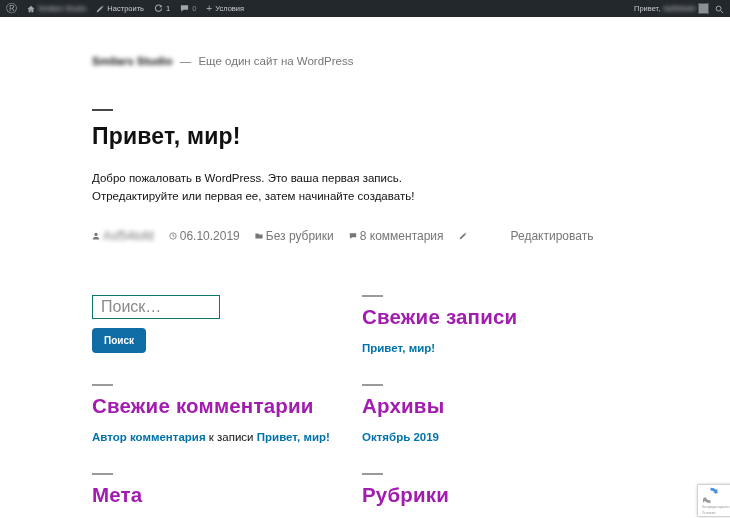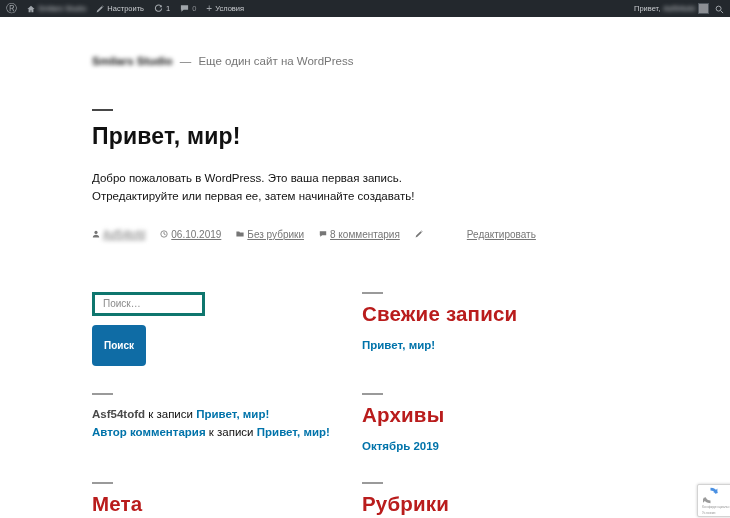--- a/index.html
+++ b/index.html
@@ -44,64 +44,63 @@
 
   article { margin-top: 42px; }
   .post-title { font-size: 23px; font-weight: bold; color: #111; margin-top: 12px; letter-spacing: 0.2px; }
   .post-body { margin-top: 20px; font-size: 11.5px; line-height: 1.55; color: #111; width: 358px; }
 
   .post-meta {
     margin-top: 23px;
     display: flex;
     align-items: center;
     gap: 15px;
-    font-size: 10px;
+    font-size: 12px;
     color: #767676;
-    text-decoration: underline;
   }
   .meta-item { display: flex; align-items: center; gap: 3px; white-space: nowrap; }
   .meta-item svg { display: block; color: #767676; }
   .meta-link { cursor: pointer; gap: 44px; }
 
   
   .widgets {
     margin-top: 52px;
     display: grid;
     grid-template-columns: 270px 300px;
     row-gap: 27px;
     align-items: start;
   }
-  .widget-title { font-size: 20.5px; font-weight: bold; color: #b91c1c; margin-top: 8px; letter-spacing: 0.2px; }
+  .widget-title { font-size: 20.5px; font-weight: bold; color: #a21caf; margin-top: 8px; letter-spacing: 0.2px; }
   .widget-links { margin-top: 10px; font-size: 11.5px; line-height: 1.6; }
   a.wlink, .wlink {
     color: #0073aa;
     font-weight: bold;
     text-decoration: none;
     cursor: pointer;
   }
   .search-input {
-    width: 113px; height: 24px;
-    border: 3px solid #0f766e;
-    font-size: 10px;
+    width: 128px; height: 24px;
+    border: 1px solid #0f766e;
+    font-size: 16px;
     padding: 0 8px;
     color: #333;
     font-family: "Liberation Sans", sans-serif;
     outline: none;
   }
   .search-input::placeholder { color: #8a8a8a; }
   .search-btn {
     display: inline-block;
     margin-top: 9px;
     background: #0f6ca5;
     color: #fff;
     font-weight: bold;
     font-size: 10px;
     border: none;
     border-radius: 4px;
-    padding: 15px 12px;
+    padding: 7px 12px;
     cursor: pointer;
     font-family: "Liberation Sans", sans-serif;
   }
   .comment-line { font-size: 11.5px; line-height: 1.6; color: #111; }
   .comment-author-plain { font-weight: bold; color: #494949; }
 
   
   .recaptcha {
     position: absolute;
     left: 697px;
@@ -258,26 +257,22 @@
     <div class="widget">
       <div class="accent-line"></div>
       <h2 class="widget-title">Свежие записи</h2>
       <div class="widget-links">
         <span class="wlink">Привет, мир!</span>
       </div>
     </div>
 
     <div class="widget">
       <div class="accent-line"></div>
-      <div class="widget-links">
-        <div class="comment-line">
-          <span class="comment-author-plain">Asf54tofd</span>
-          <span>к записи</span>
-          <span class="wlink">Привет, мир!</span>
-        </div>
+      <h2 class="widget-title">Свежие комментарии</h2>
+      <div class="widget-links">
         <div class="comment-line">
           <span class="wlink">Автор комментария</span>
           <span>к записи</span>
           <span class="wlink">Привет, мир!</span>
         </div>
       </div>
     </div>
 
     <div class="widget">
       <div class="accent-line"></div>

